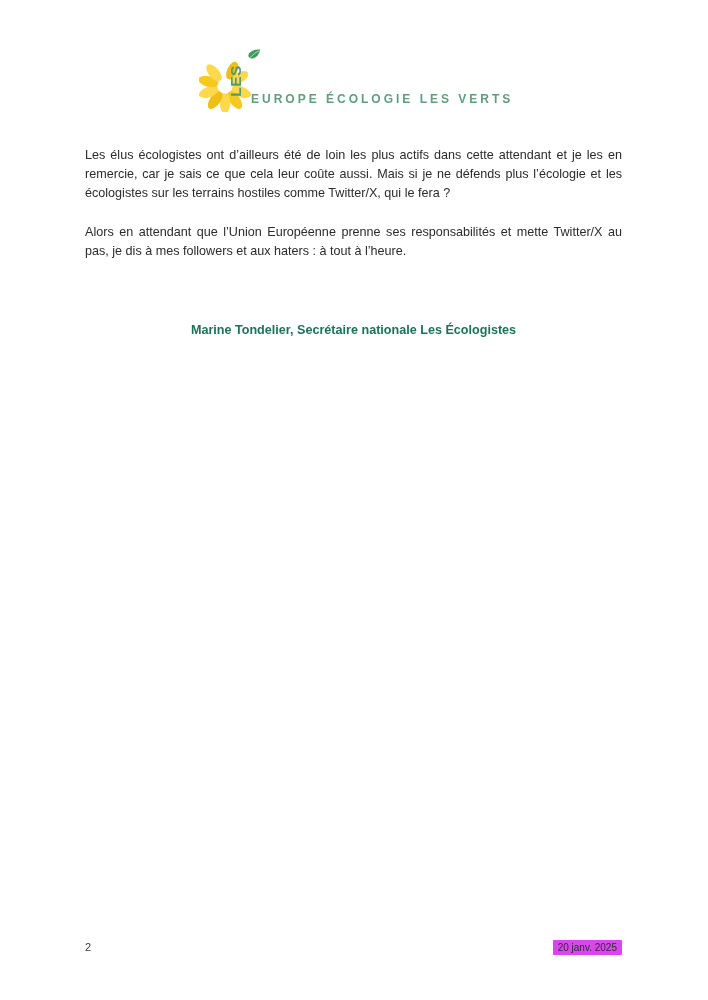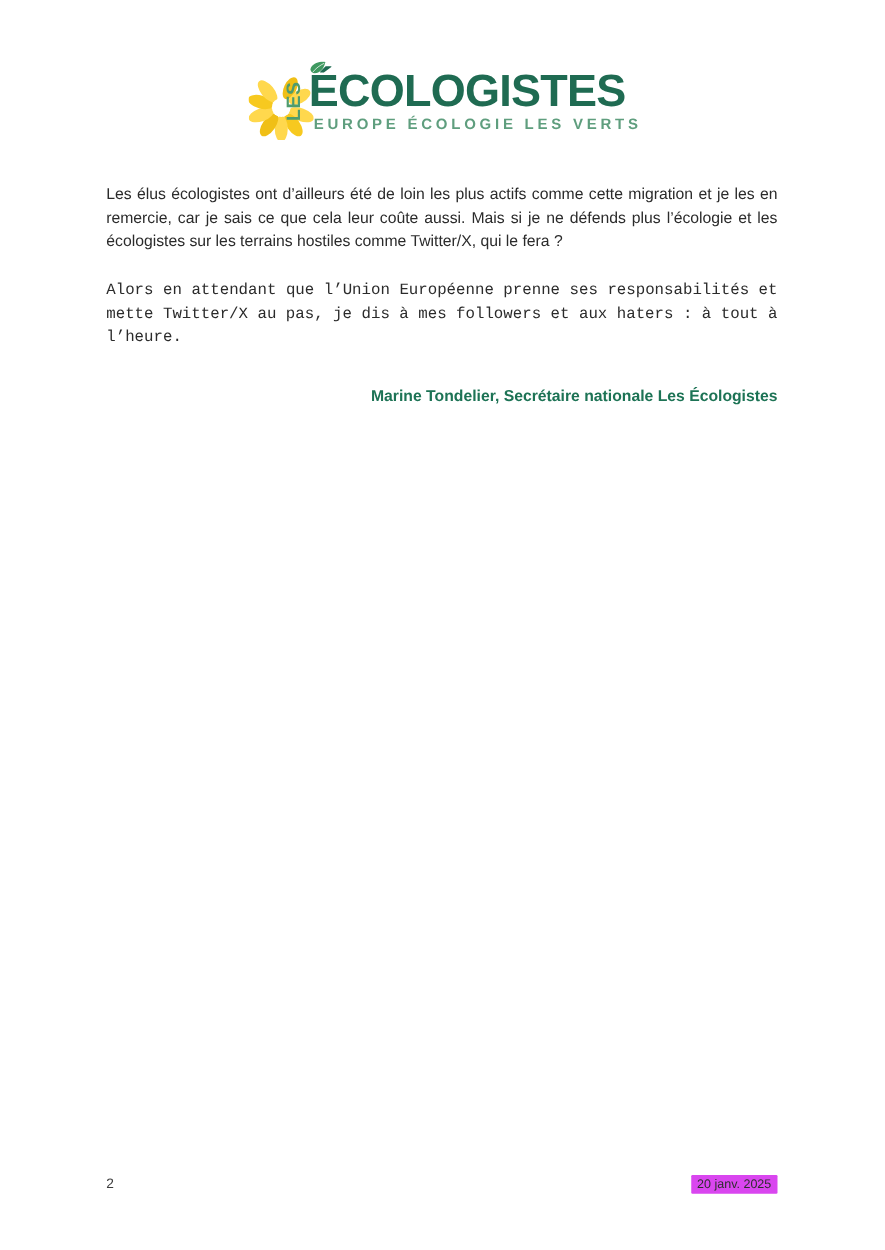--- a/index.html
+++ b/index.html
@@ -98,29 +98,29 @@
     width: 537px;
   }
   .para {
     margin: 0 0 19px 0;
     font-size: 12.6px;
     line-height: 19.2px;
     color: #2b2b2b;
     text-align: justify;
     font-family: "Liberation Sans", sans-serif;
   }
-  .para:last-of-type { margin-bottom: 0; font-family: Liberation Mono, monospace; }
+  .para:last-of-type { margin-bottom: 0; }
 
   .signature {
-    margin-top: 28px;
+    margin-top: 60px;
     font-size: 12.6px;
     line-height: 19px;
     font-weight: 700;
     color: #1d7355;
-    text-align: right;
+    text-align: center;
     font-family: "Liberation Sans", sans-serif;
   }
 
   
   .footer {
     position: absolute;
     left: 85px;
     right: 86px;
     top: 938px;
     height: 18px;
@@ -186,28 +186,27 @@
 
       <svg style="position:absolute;left:49px;top:2px;width:13px;height:10px;" viewBox="0 0 13 10">
         <path d="M12.3 0.6 C8.5 0.0 3.2 1.2 1.0 4.6 C-0.2 6.5 0.6 8.6 2.4 9.3 C6.0 10.6 11.0 7.2 12.3 0.6 Z" fill="#3f9960"></path>
         <path d="M11.4 1.6 C8.0 3.2 4.6 5.6 2.2 8.8" stroke="#ffffff" stroke-width="0.7" fill="none" opacity="0.85"></path>
       </svg>
 
       <div class="logo-les">
         <span>LES</span>
       </div>
 
-      <div class="logo-eco">ÉCOLOGISTES</div>
 
       <div class="logo-sub">EUROPE ÉCOLOGIE LES VERTS</div>
     </div>
   </div>
 
   <div class="content">
-    <p class="para">Les élus écologistes ont d’ailleurs été de loin les plus actifs comme cette migration et je les en remercie, car je sais ce que cela leur coûte aussi. Mais si je ne défends plus l’écologie et les écologistes sur les terrains hostiles comme Twitter/X, qui le fera ?</p>
+    <p class="para">Les élus écologistes ont d’ailleurs été de loin les plus actifs dans cette attendant et je les en remercie, car je sais ce que cela leur coûte aussi. Mais si je ne défends plus l’écologie et les écologistes sur les terrains hostiles comme Twitter/X, qui le fera ?</p>
     <p class="para">Alors en attendant que l’Union Européenne prenne ses responsabilités et mette Twitter/X au pas, je dis à mes followers et aux haters : à tout à l’heure.</p>
     <div class="signature">Marine Tondelier, Secrétaire nationale Les Écologistes</div>
   </div>
 
   <div class="footer">
     <div class="footer-page">2</div>
     <div class="footer-date">20 janv. 2025</div>
   </div>
 
 </div>

